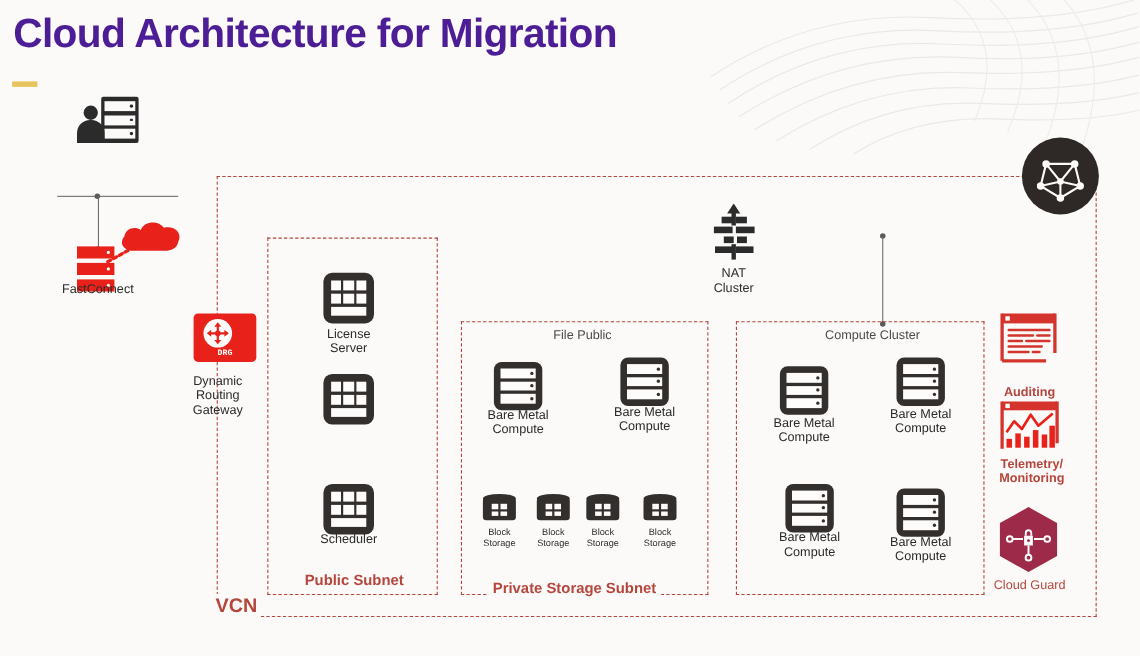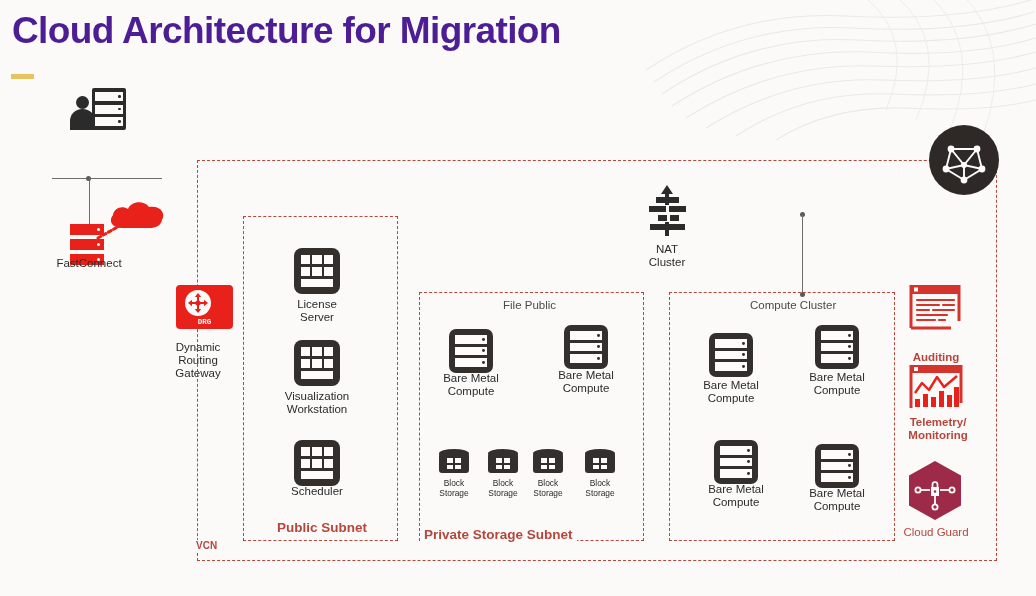--- a/index.html
+++ b/index.html
@@ -39,21 +39,21 @@
   .lbl-red { color: #b5463c; }
 
   
   .dashbox { position: absolute; border: 1.6px dashed #b5463c; }
   .subnet-label {
     position: absolute; font-size: 13.5px; font-weight: bold;
     color: #b5463c; background: #fbfaf9; padding: 0 4px;
     white-space: nowrap;
   }
   .vcn-label {
-    position: absolute; font-size: 10px; font-weight: bold;
+    position: absolute; font-size: 18px; font-weight: bold;
     color: #b5463c; background: #fbfaf9; padding: 0 3px;
   }
   .section-cap {
     position: absolute; font-size: 11.5px; color: #4a4a4a;
     background: #fbfaf9; padding: 0 5px; white-space: nowrap;
   }
 
   
   .icon { position: absolute; }
 
@@ -330,41 +330,39 @@
           <i></i>
           <i></i>
           <i></i>
           <i></i>
           <i></i>
           <i></i>
         </div>
         <div class="bar"></div>
       </div>
   </div>
-  <div class="lbl" style="left:267px; top:390px; width:100px;">Visualization
-Workstation</div>
 
   <div class="icon" style="left:294px; top:440px;">
     <div class="vm">
         <div class="grid">
           <i></i>
           <i></i>
           <i></i>
           <i></i>
           <i></i>
           <i></i>
         </div>
         <div class="bar"></div>
       </div>
   </div>
   <div class="lbl" style="left:271px; top:485px; width:92px;">Scheduler</div>
 
   <div class="dashbox" style="left:419px; top:292px; width:225px; height:249px;"></div>
   <div class="section-cap" style="left:498px; top:299px;">File Public</div>
-  <div class="subnet-label" style="left:420px; top:527px;">Private Storage Subnet</div>
+  <div class="subnet-label" style="left:444px; top:527px;">Private Storage Subnet</div>
 
   <div class="icon" style="left:449px; top:329px;">
     <div class="bm">
         <div class="row"></div>
         <div class="row"></div>
         <div class="row"></div>
       </div>
   </div>
   <div class="lbl" style="left:425px; top:372px; width:92px;">Bare Metal
 Compute</div>

